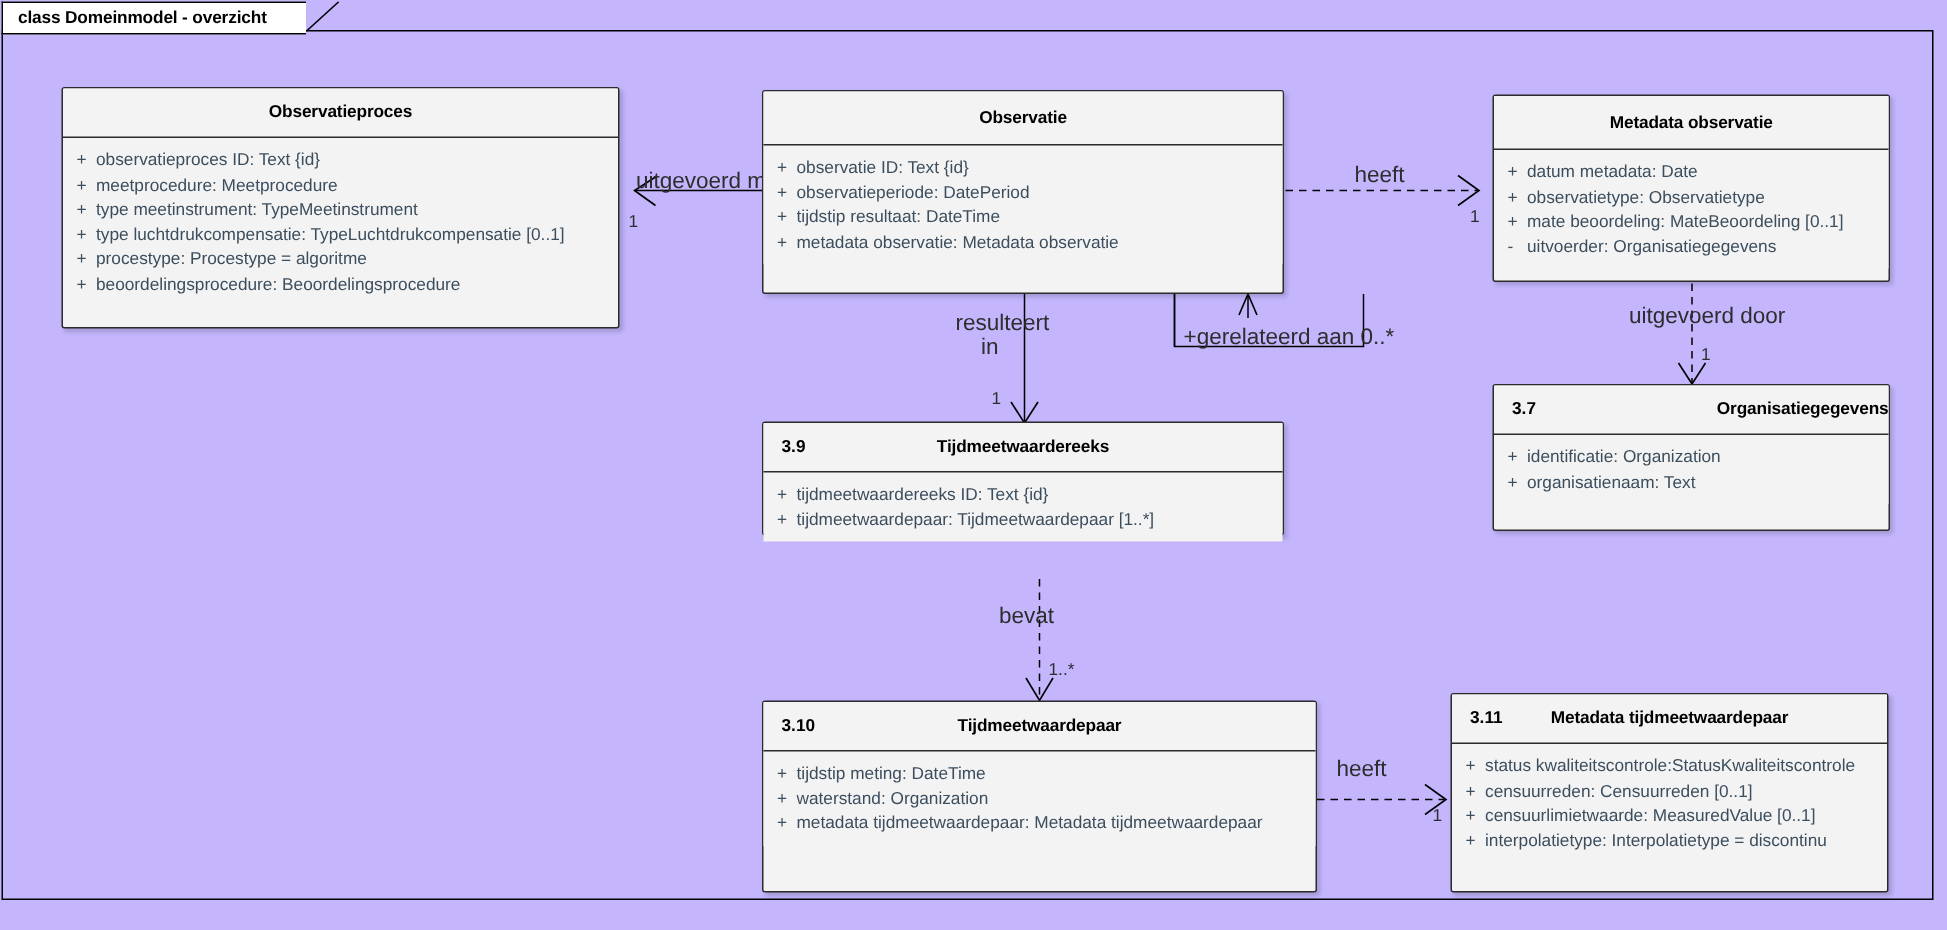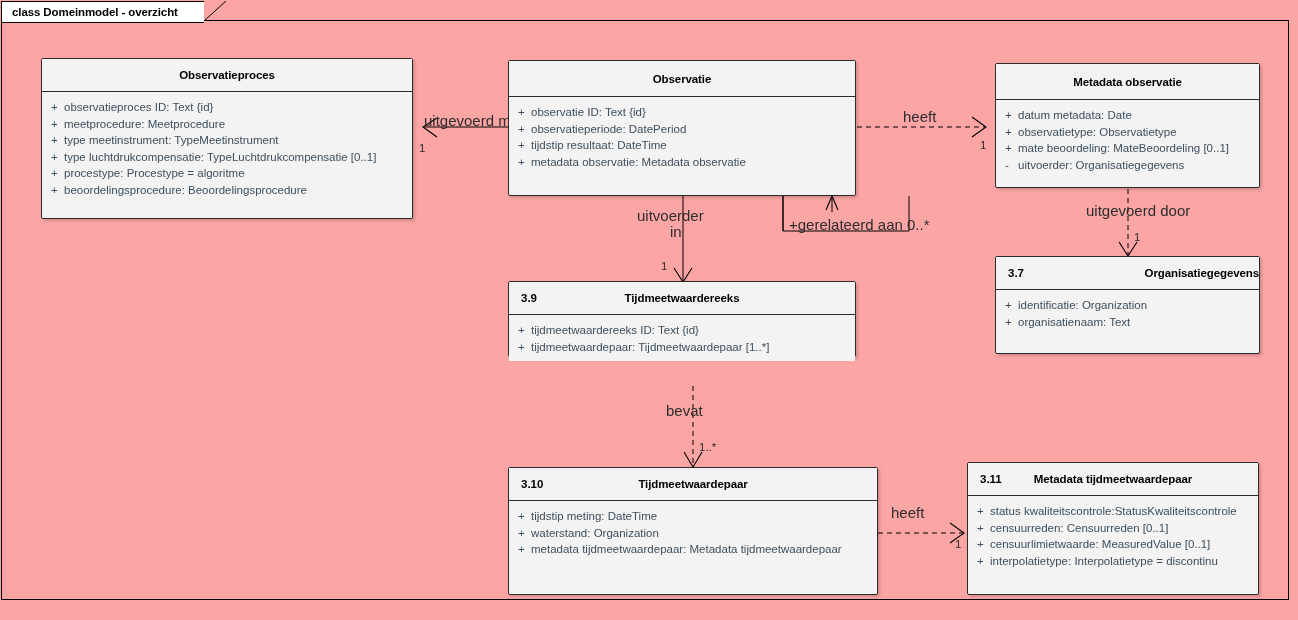--- a/index.html
+++ b/index.html
@@ -1,17 +1,17 @@
 <!DOCTYPE html>
 <html><head>
 <meta charset="utf-8">
 <style>
   html,body{margin:0;padding:0;background:#ffffff;}
   body{font-family:"Liberation Sans",sans-serif;}
-  #canvas{position:relative;width:1298px;height:620px;background:#fca5a5;overflow:hidden;}
+  #canvas{position:relative;width:1298px;height:620px;background:#c4b5fd;overflow:hidden;}
 
   
   .frame{position:absolute;left:1px;top:20px;width:1288px;height:580px;border:1px solid #000;box-sizing:border-box;}
   .frame-tab{position:absolute;left:1px;top:1px;height:20px;box-sizing:border-box;}
   .frame-tab .tab-body{position:relative;height:20px;border-left:1px solid #000;border-top:1px solid #000;border-bottom:1px solid #000;background:#fff;
       display:flex;align-items:center;padding:0 6px 0 10px;}
   .frame-tab .tab-label{font-size:11.5px;font-weight:bold;color:#000;white-space:nowrap;letter-spacing:-0.1px;}
   .frame-tab .tab-slant{position:absolute;left:100%;top:0;width:22px;height:20px;}
 
   
@@ -103,22 +103,22 @@
   </svg>
 
   <div class="lbl" style="left:424px;top:112px;">uitgevoerd met</div>
   <div class="mult" style="left:419px;top:142px;">1</div>
 
   <div class="lbl" style="left:903px;top:108px;">heeft</div>
   <div class="mult" style="left:980px;top:139px;">1</div>
 
   <div class="lbl" style="left:789px;top:216px;">+gerelateerd aan 0..*</div>
 
-  <div class="lbl" style="left:637px;top:207px;">uitvoerder</div>
-  <div class="lbl" style="left:654px;top:223px;margin-left:16px;">in</div>
+  <div class="lbl" style="left:637px;top:207px;">resulteert</div>
+  <div class="lbl" style="left:654px;top:223px;">in</div>
   <div class="mult" style="left:661px;top:260px;">1</div>
 
   <div class="lbl" style="left:1086px;top:202px;">uitgevoerd door</div>
   <div class="mult" style="left:1134px;top:231px;">1</div>
 
   <div class="lbl" style="left:666px;top:402px;">bevat</div>
   <div class="mult" style="left:699px;top:441px;">1..*</div>
 
   <div class="lbl" style="left:891px;top:504px;">heeft</div>
   <div class="mult" style="left:955px;top:538px;">1</div>

